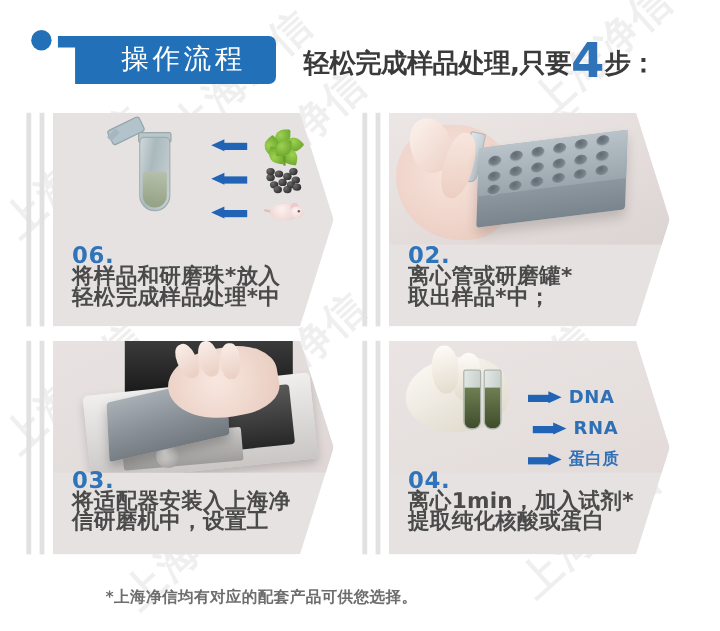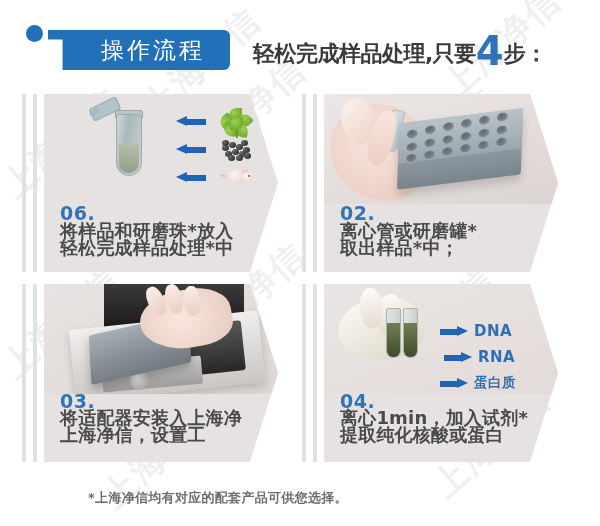--- a/index.html
+++ b/index.html
@@ -517,21 +517,21 @@
           <div class="p3-block"></div>
           <div class="p3-hand"></div>
           <div class="p3-fng" style="left:104px;top:2px;transform:rotate(-24deg)"></div>
           <div class="p3-fng" style="left:122px;top:0px;transform:rotate(-14deg)"></div>
           <div class="p3-fng" style="left:140px;top:2px;transform:rotate(-4deg)"></div>
         </div>
       </div>
       <div class="num">03.</div>
       <div class="desc">
         <div>将适配器安装入上海净</div>
-        <div>上海净信，设置工</div>
+        <div>信研磨机中，设置工</div>
       </div>
     </div>
   </div>
 
   <div class="cell c4">
     <div class="bar bar-a"></div>
     <div class="bar bar-b"></div>
     <div class="card">
       <div class="card-photo">
         <div class="p4">

